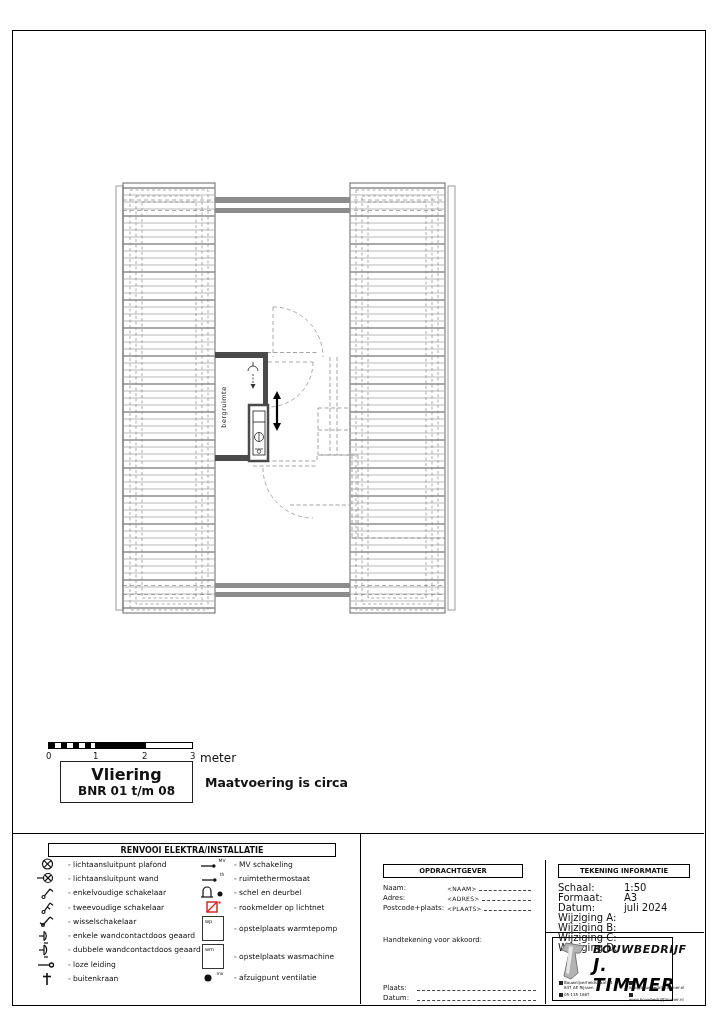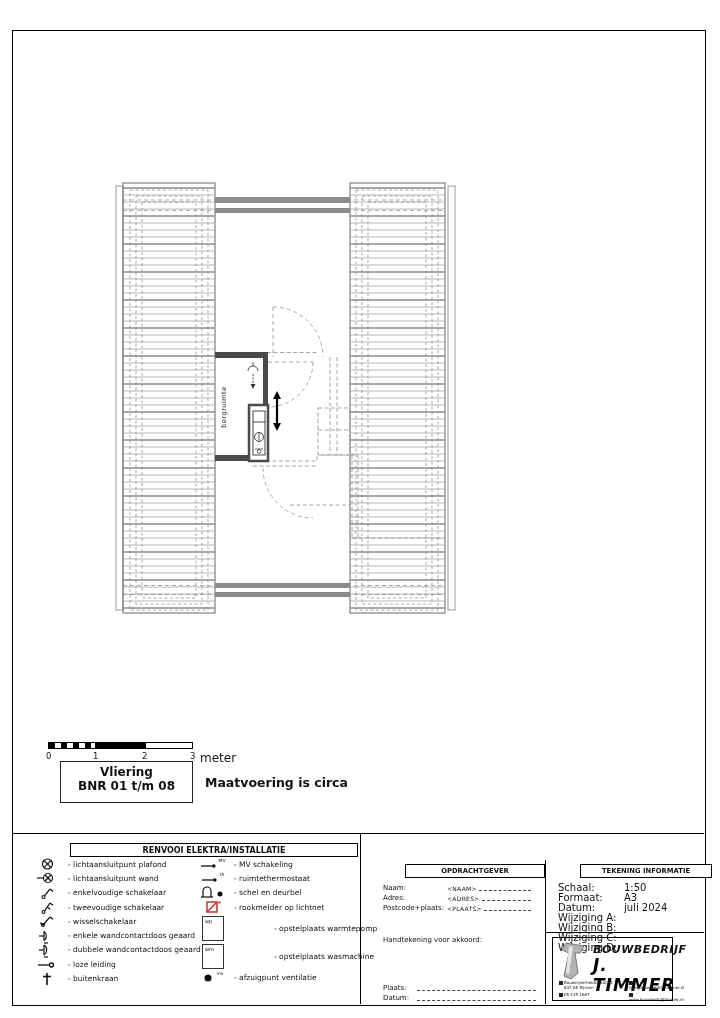--- a/index.html
+++ b/index.html
@@ -10,29 +10,29 @@
   .hline{border-top:1.4px solid #000;height:0;}
   .vline{border-left:1.4px solid #000;width:0;}
   
   .sb-seg{position:absolute;top:0;height:7px;box-sizing:border-box;}
   .sb-checker{background:repeating-linear-gradient(90deg,#000 0 6px,#fff 6px 12px);border:1px solid #000;}
   .sb-black{background:#000;}
   .sb-white{background:#fff;border:1px solid #000;}
   .sb-lab{position:absolute;top:9px;font-size:8.5px;}
   
   .tbox{border:1.6px solid #222;text-align:center;box-sizing:border-box;}
-  .t1{font-size:12px;font-weight:600;margin-top:3px;}
+  .t1{font-size:16px;font-weight:600;margin-top:3px;}
   .t2{font-size:12px;font-weight:600;}
   .note{font-size:12.5px;font-weight:600;}
   
   .hdrbox{border:1.4px solid #000;text-align:right;font-weight:700;font-size:8px;
-          display:flex;align-items:center;justify-content:center;box-sizing:border-box;background:#fff;margin-left:22px;}
+          display:flex;align-items:center;justify-content:center;box-sizing:border-box;background:#fff;}
   .lcol{display:flex;flex-direction:column;}
   .lrow{display:flex;align-items:center;height:14.3px;}
-  .lrow.tall{height:28px;gap:40px;}
+  .lrow.tall{height:28px;}
   .lsym{width:34px;display:flex;align-items:center;justify-content:center;flex:none;position:relative;}
   .lsym sup{font-size:4.5px;position:relative;top:-4px;}
   .llab{font-size:7.5px;margin-left:4px;white-space:nowrap;}
   .appbox{width:22px;height:25px;border:1px solid #333;font-size:5px;padding:1px 2px;box-sizing:border-box;background:#fff;}
   
   .fld{display:flex;align-items:flex-end;height:10px;font-size:7px;}
   .fld .flab{width:64px;flex:none;}
   .fld .fval{font-size:6px;letter-spacing:.3px;}
   .fld .fill{flex:1;border-bottom:1px dashed #444;height:1px;margin:0 2px 1px 2px;}
   .trow{display:flex;height:10px;font-size:10px;}

